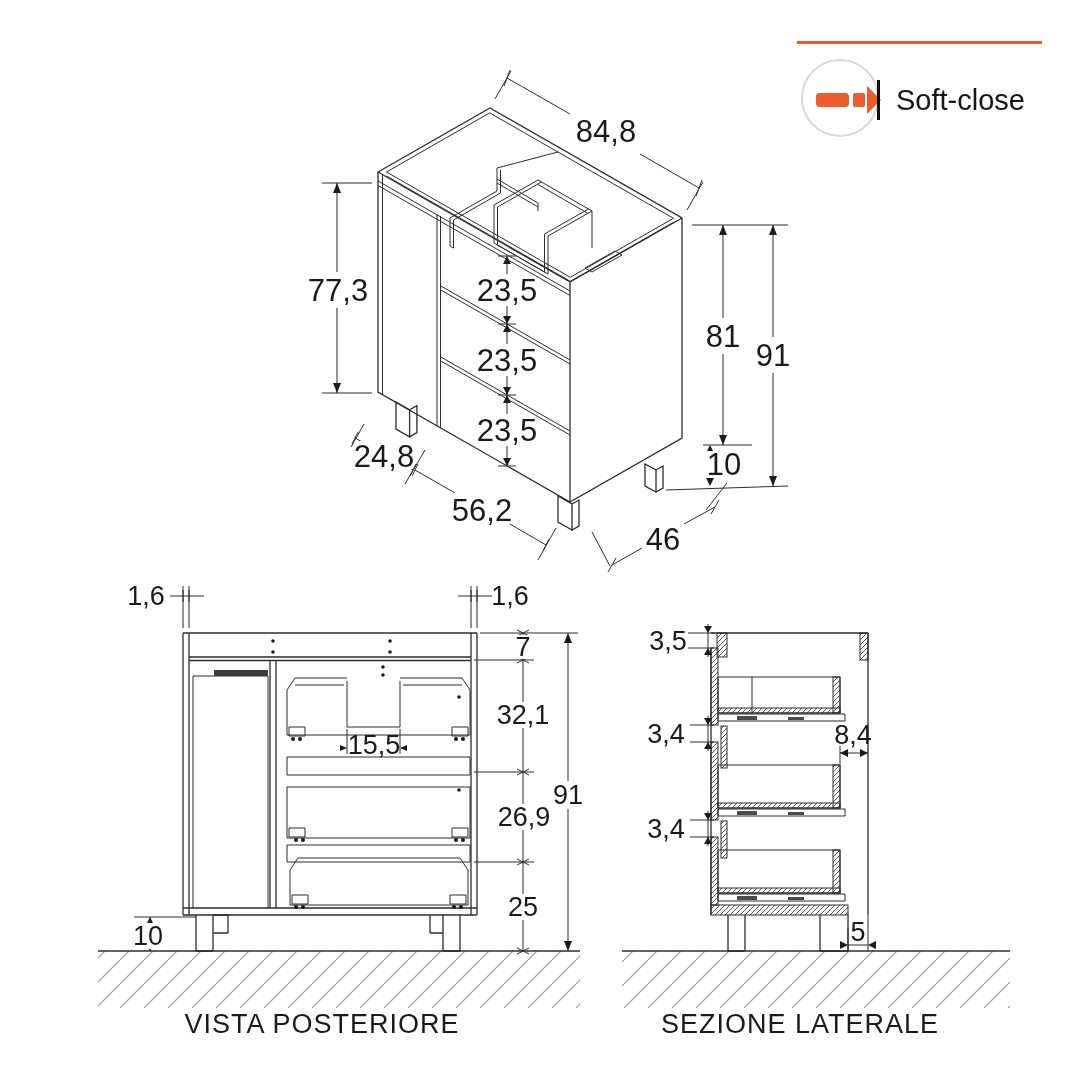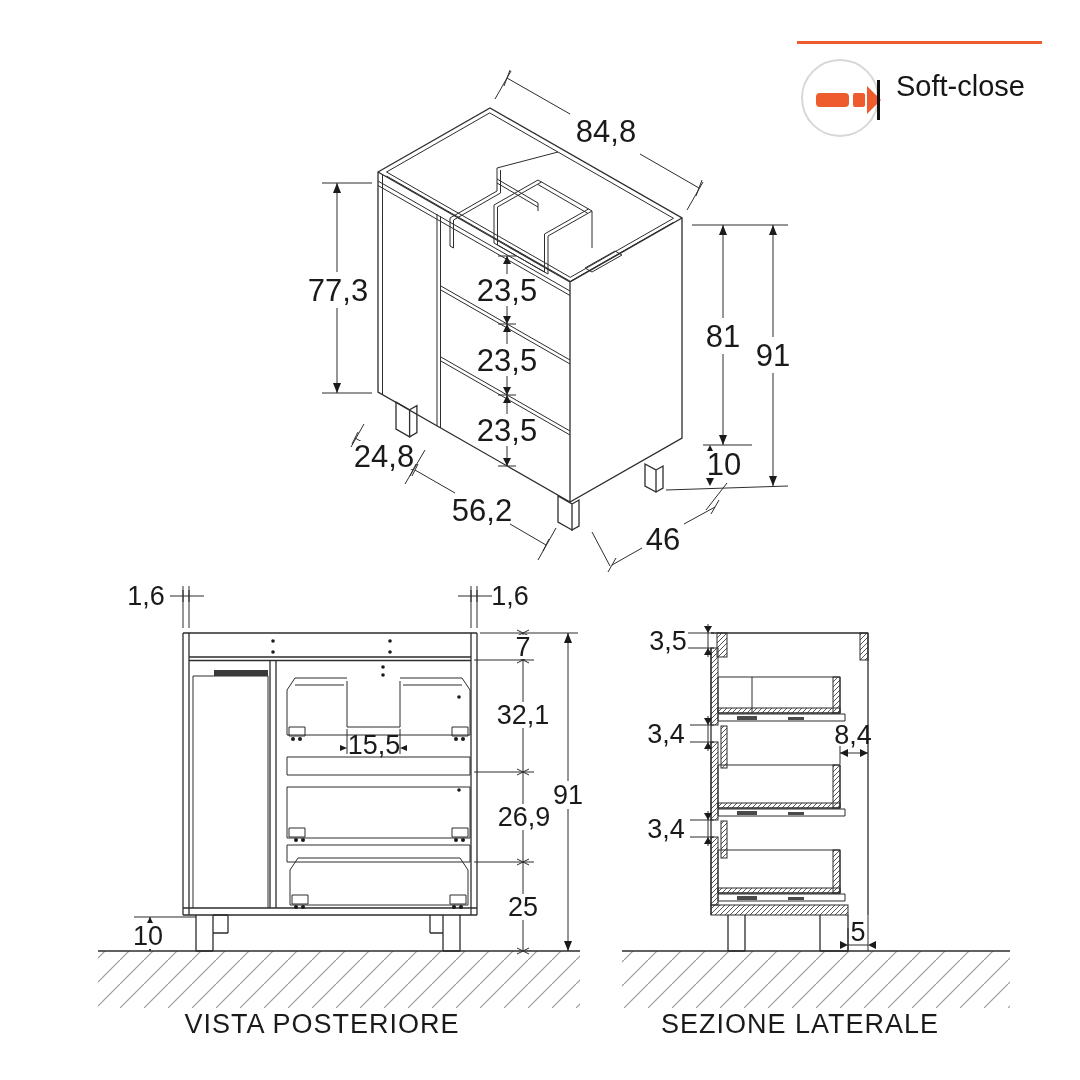--- a/index.html
+++ b/index.html
@@ -15,21 +15,21 @@
   .blob{fill:#4a4a4a;stroke:none;}
   text.dim{fill:#1a1a1a;font-size:27px;text-anchor:middle;}
   text.dimbig{fill:#1a1a1a;font-size:31px;text-anchor:middle;}
   text.cap{fill:#1a1a1a;font-size:27px;text-anchor:middle;letter-spacing:1px;}
   .badge-line{position:absolute;left:797px;top:41px;width:245px;height:3px;}
   .badge-circle{position:absolute;left:801px;top:59px;width:78px;height:78px;border:2px solid #d8d8d8;border-radius:50%;background:#fff;box-sizing:border-box;}
   .sc-bar{position:absolute;left:13px;top:32px;width:33px;height:14px;border-radius:4px;}
   .sc-sq{position:absolute;left:50px;top:32px;width:12px;height:14px;border-radius:2px;}
   .sc-tri{position:absolute;left:64px;top:25px;width:0;height:0;border-top:14px solid transparent;border-bottom:14px solid transparent;border-left:14px solid #EE5B2D;}
   .sc-vbar{position:absolute;left:74px;top:19px;width:3px;height:40px;background:#111;}
-  .badge-label{position:absolute;left:896px;top:70px;font-size:29px;color:#161616;}
+  .badge-label{position:absolute;left:896px;top:84px;font-size:29px;color:#161616;}
 </style>
 </head>
 <body>
 
 <div class="stage">
 
 <svg width="1080" height="1080" viewBox="0 0 1080 1080">
   <defs>
     <pattern id="hg" width="24" height="24" patternUnits="userSpaceOnUse">
       <path d="M0,24 L24,0" stroke="#9a9a9a" stroke-width="1.2" fill="none"></path>

